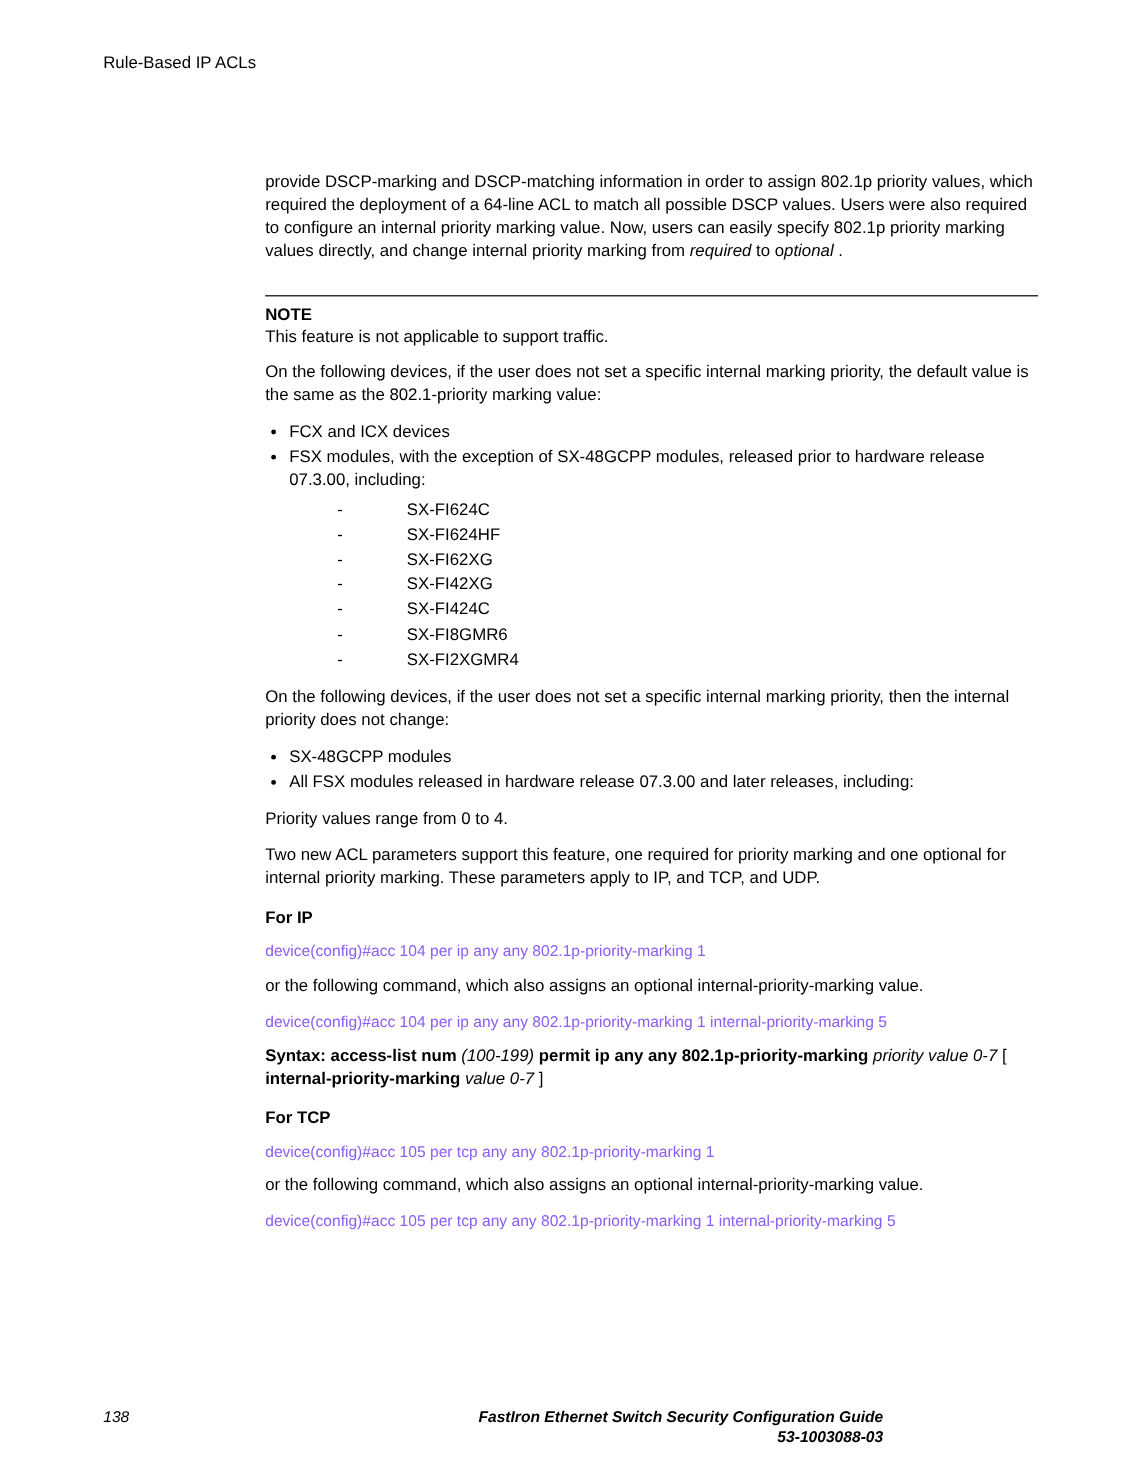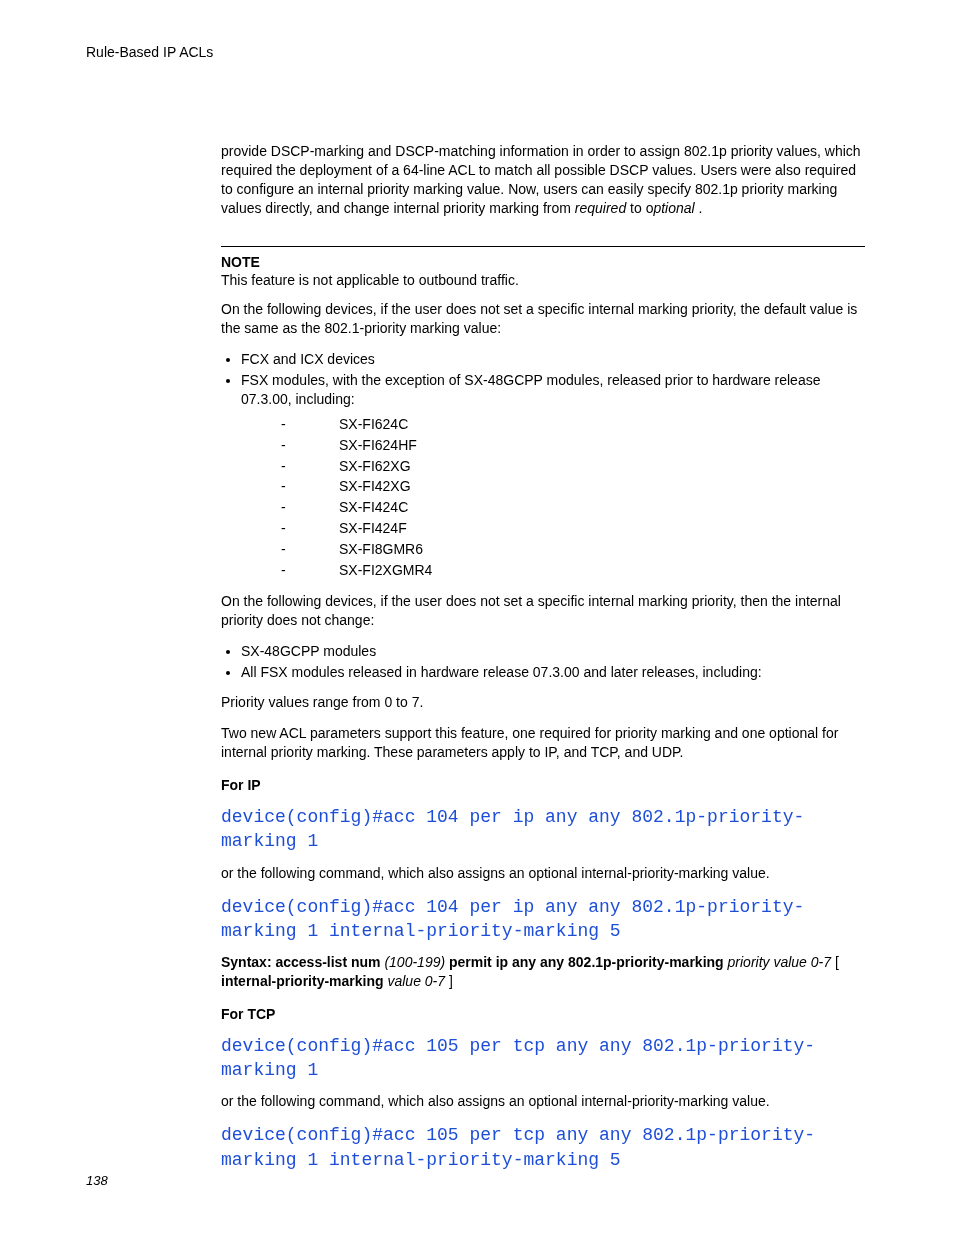--- a/index.html
+++ b/index.html
@@ -52,23 +52,23 @@
   ul.dashes > li {
     margin: 2px 0;
   }
   ul.dashes > li .dash {
     display: inline-block;
     width: 58px;
     vertical-align: top;
   }
   .subhead { font-weight: bold; margin: 14px 0 10px 0; }
   pre.code {
-    font-family: Liberation Mono, monospace;
-    font-size: 18px;
-    color: #1d4ed8;
+    font-family: Liberation Sans, sans-serif;
+    font-size: 13px;
+    color: #8b5cf6;
     white-space: pre-wrap;
     word-break: break-word;
     margin: 10px 0 10px 0;
   }
   .syntax { margin: 8px 0 8px 0; }
   .syntax b { font-weight: bold; }
   .syntax i { font-style: italic; }
   .footer {
     position: absolute;
     left: 86px;
@@ -102,51 +102,50 @@
   <div class="running-header">Rule-Based IP ACLs</div>
 
   <div class="content">
 
     <p class="para">
       <span>provide DSCP-marking and DSCP-matching information in order to assign 802.1p priority values, which required the deployment of a 64-line ACL to match all possible DSCP values. Users were also required to configure an internal priority marking value. Now, users can easily specify 802.1p priority marking values directly, and change internal priority marking from </span><i>required</i><span> to o</span><i>ptional</i><span> .</span>
     </p>
 
     <hr class="note-rule">
     <p class="note-label">NOTE</p>
-    <p class="note-text">This feature is not applicable to outbound traffic.</p>
+    <p class="note-text">This feature is not applicable to support traffic.</p>
 
     <p class="para">On the following devices, if the user does not set a specific internal marking priority, the default value is the same as the 802.1-priority marking value:</p>
 
     <ul class="bullets">
       <li>FCX and ICX devices</li>
       <li>
         <span>FSX modules, with the exception of SX-48GCPP modules, released prior to hardware release 07.3.00, including:</span>
         <ul class="dashes">
           <li><span class="dash">-</span><span>SX-FI624C</span></li>
           <li><span class="dash">-</span><span>SX-FI624HF</span></li>
           <li><span class="dash">-</span><span>SX-FI62XG</span></li>
           <li><span class="dash">-</span><span>SX-FI42XG</span></li>
           <li><span class="dash">-</span><span>SX-FI424C</span></li>
-          <li><span class="dash">-</span><span>SX-FI424F</span></li>
           <li><span class="dash">-</span><span>SX-FI8GMR6</span></li>
           <li><span class="dash">-</span><span>SX-FI2XGMR4</span></li>
         </ul>
       </li>
     </ul>
 
     <p class="para">On the following devices, if the user does not set a specific internal marking priority, then the internal priority does not change:</p>
 
     <ul class="bullets">
       <li>SX-48GCPP modules</li>
       <li>
         <span>All FSX modules released in hardware release 07.3.00 and later releases, including:</span>
       </li>
     </ul>
 
-    <p class="para">Priority values range from 0 to 7.</p>
+    <p class="para">Priority values range from 0 to 4.</p>
 
     <p class="para">Two new ACL parameters support this feature, one required for priority marking and one optional for internal priority marking. These parameters apply to IP, and TCP, and UDP.</p>
 
     <p class="subhead">For IP</p>
 
     <pre class="code">device(config)#acc 104 per ip any any 802.1p-priority-marking 1</pre>
 
     <p class="para">or the following command, which also assigns an optional internal-priority-marking value.</p>
 
     <pre class="code">device(config)#acc 104 per ip any any 802.1p-priority-marking 1 internal-priority-marking 5</pre>
@@ -160,15 +159,19 @@
     <pre class="code">device(config)#acc 105 per tcp any any 802.1p-priority-marking 1</pre>
 
     <p class="para">or the following command, which also assigns an optional internal-priority-marking value.</p>
 
     <pre class="code">device(config)#acc 105 per tcp any any 802.1p-priority-marking 1 internal-priority-marking 5</pre>
 
   </div>
 
   <div class="footer">
     <div class="page-number">138</div>
+    <div class="doc-title-block">
+      <div>FastIron Ethernet Switch Security Configuration Guide</div>
+      <div>53-1003088-03</div>
+    </div>
   </div>
 
 </div>
 
 </body></html>

